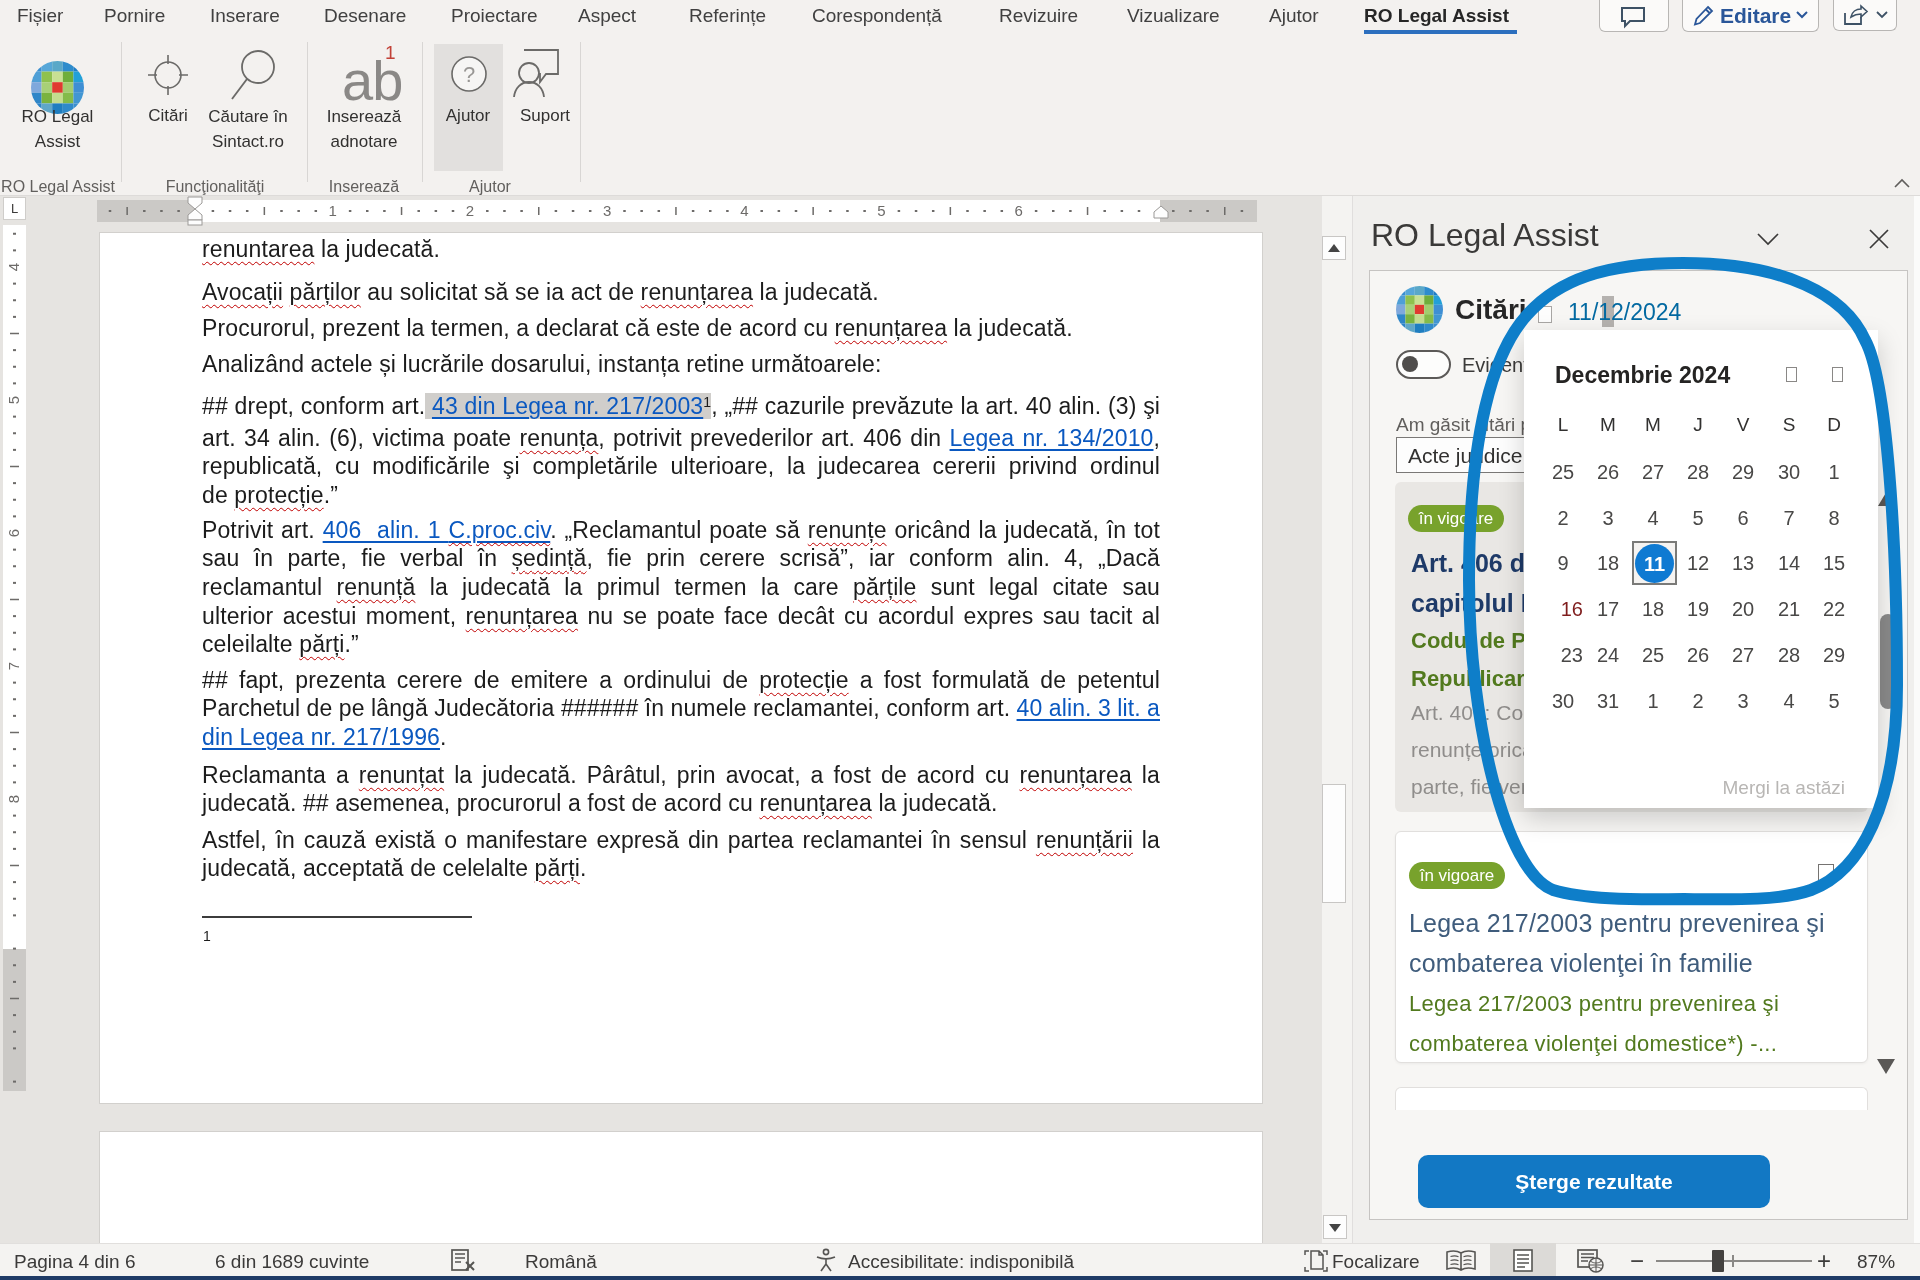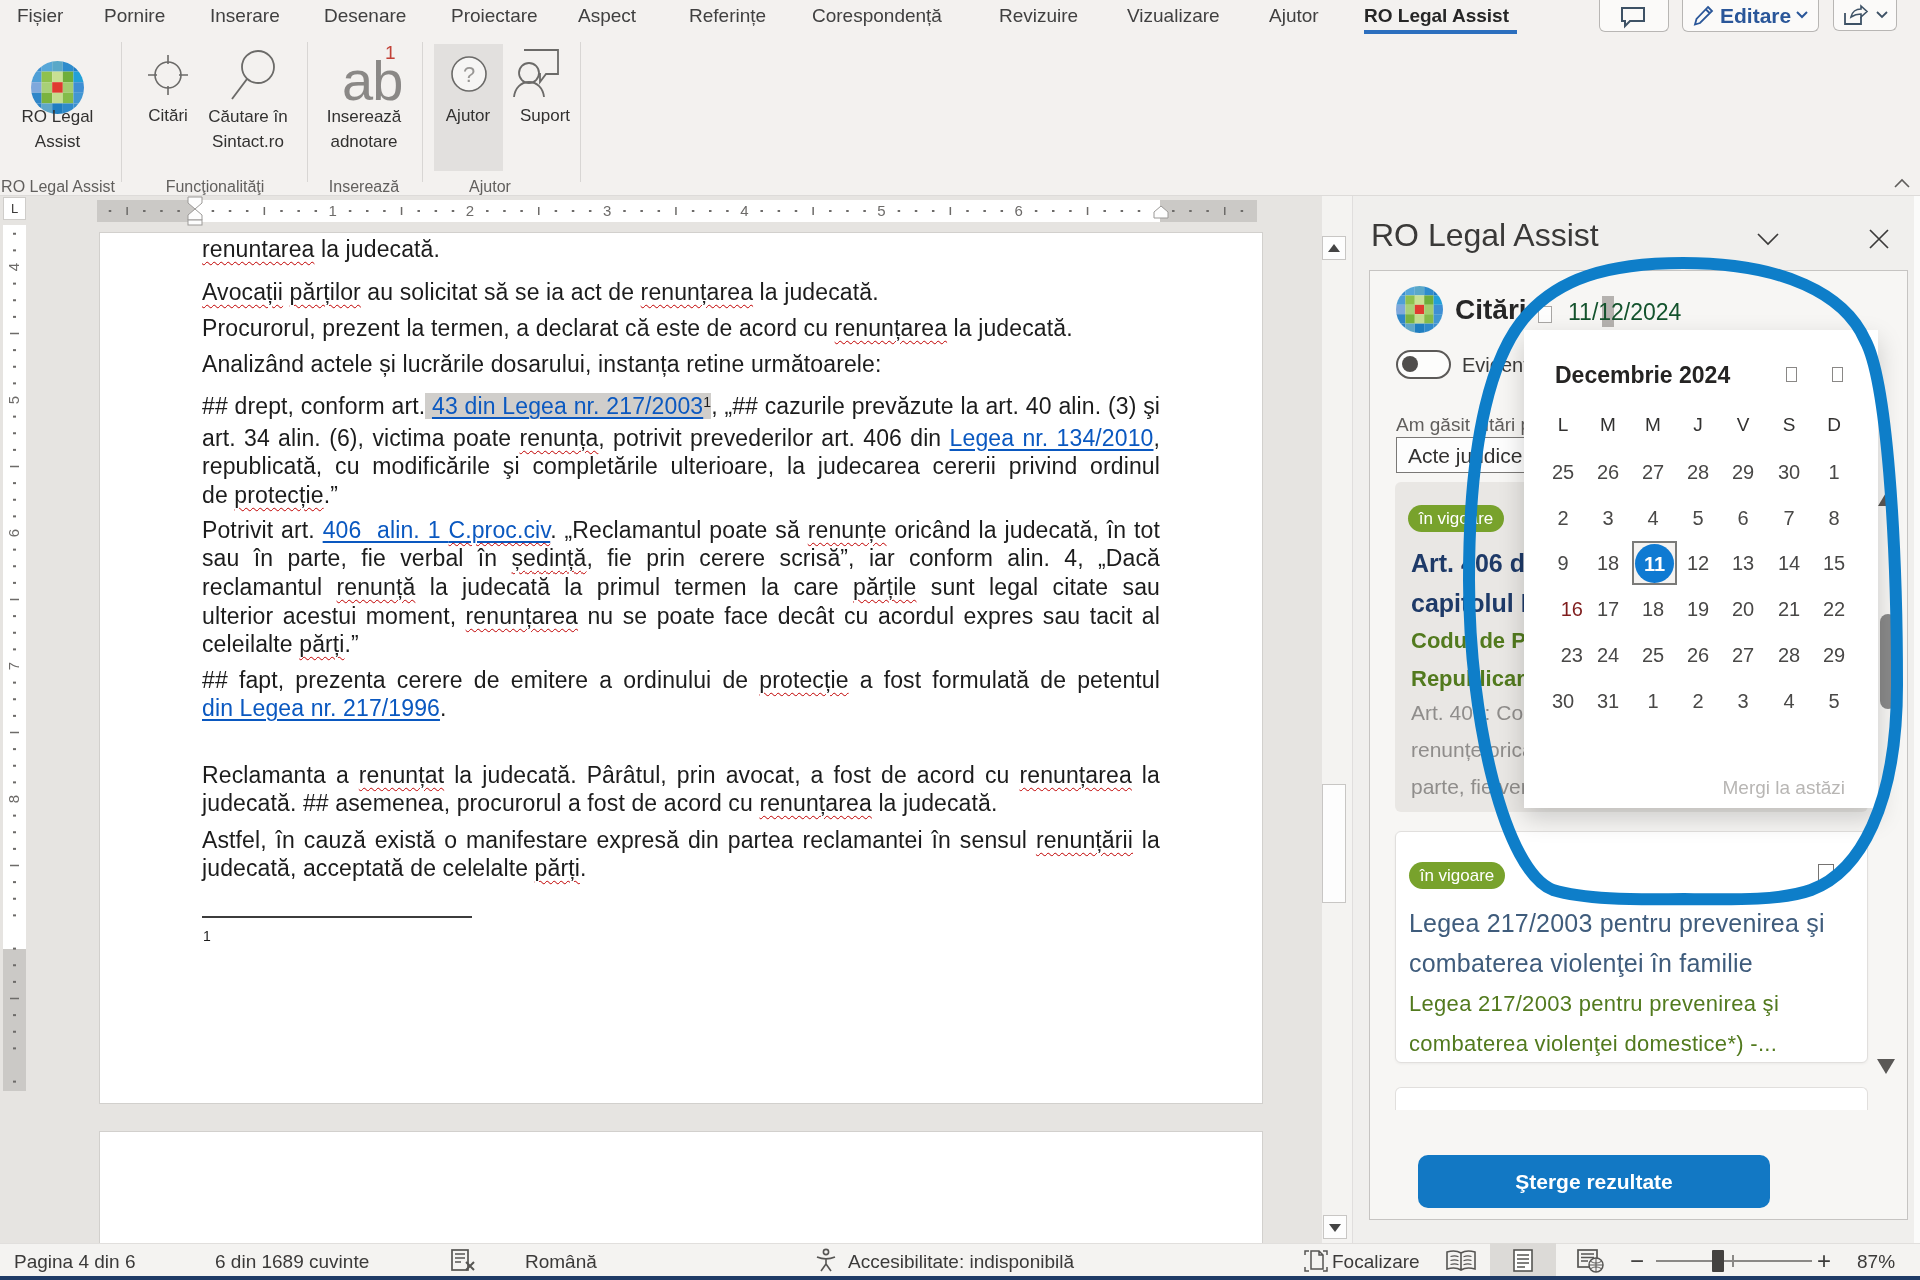--- a/index.html
+++ b/index.html
@@ -299,20 +299,21 @@
     </div>
     <div class="abs" style="top:515.5px;left:0;width:958px;">
       <div class="docline jl">Potrivit art. <span class="lk">406&nbsp; alin. 1 <span class="sq">C.proc.civ</span></span>. „Reclamantul poate să <span class="sq">renunțe</span> oricând la judecată, în tot</div>
       <div class="docline jl">sau în parte, fie verbal în <span class="sq">ședință</span>, fie prin cerere scrisă”, iar conform alin. 4, „Dacă</div>
       <div class="docline jl">reclamantul <span class="sq">renunță</span> la judecată la primul termen la care <span class="sq">părțile</span> sunt legal citate sau</div>
       <div class="docline jl">ulterior acestui moment, <span class="sq">renunțarea</span> nu se poate face decât cu acordul expres sau tacit al</div>
       <div class="docline ll">celeilalte <span class="sq">părți</span>.”</div>
     </div>
     <div class="abs" style="top:665.5px;left:0;width:958px;">
       <div class="docline jl">## fapt, prezenta cerere de emitere a ordinului de <span class="sq">protecție</span> a fost formulată de petentul</div>
+      <div class="docline jl"><span style="word-spacing:-0.5px;">Parchetul de pe lângă Judecătoria ###### în numele reclamantei, conform art. <span class="lk">40 alin. 3 lit. a</span></span></div>
       <div class="docline ll"><span class="lk">din Legea nr. 217/1996</span>.</div>
     </div>
     <div class="abs" style="top:760.5px;left:0;width:958px;">
       <div class="docline jl">Reclamanta a <span class="sq">renunțat</span> la judecată. Pârâtul, prin avocat, a fost de acord cu <span class="sq">renunțarea</span> la</div>
       <div class="docline ll">judecată. ## asemenea, procurorul a fost de acord cu <span class="sq">renunțarea</span> la judecată.</div>
     </div>
     <div class="abs" style="top:825.5px;left:0;width:958px;">
       <div class="docline jl">Astfel, în cauză există o manifestare expresă din partea reclamantei în sensul <span class="sq">renunțării</span> la</div>
       <div class="docline ll">judecată, acceptată de celelalte <span class="sq">părți</span>.</div>
     </div>
@@ -374,21 +375,21 @@
     <rect x="0" y="40" width="10" height="10" fill="#2b84c8"></rect>
       <rect x="10" y="40" width="10" height="10" fill="#5fa7c8"></rect>
       <rect x="20" y="40" width="10" height="10" fill="#1f7ec0"></rect>
       <rect x="30" y="40" width="10" height="10" fill="#2f8aca"></rect>
       <rect x="40" y="40" width="10" height="10" fill="#3a90ce"></rect>
   </g>
 </svg>
 <div class="abs" style="left:1455px;top:294px;font-size:28px;font-weight:bold;color:#262626;">Citări</div>
 <div class="abs" style="left:1538px;top:306px;width:14px;height:17px;border:1px solid #a8a6a4;background:#fdfdfd;"></div>
 <div class="abs" style="left:1602px;top:296px;width:12px;height:31px;background:#b5b2af;"></div>
-<div class="abs" style="left:1568px;top:299px;font-size:23px;color:#14532d;">11/12/2024</div>
+<div class="abs" style="left:1568px;top:299px;font-size:23px;color:#0369a1;">11/12/2024</div>
 
 <div class="abs" style="left:1396px;top:350px;width:55px;height:29px;border:2px solid #5c5a58;border-radius:15px;background:#fdfdfc;"></div>
 <div class="abs" style="left:1402px;top:356px;width:16px;height:16px;border-radius:50%;background:#4f4d4b;"></div>
 <div class="abs" style="left:1462px;top:354px;font-size:20px;color:#3b3a39;">Evidențiere citări</div>
 
 <div class="abs" style="left:1396px;top:414px;font-size:19px;color:#605e5c;">Am găsit citări pentru documentul</div>
 <div class="abs" style="left:1396px;top:437px;width:200px;height:36px;background:#fdfdfd;border:1px solid #7a7876;"></div>
 <div class="abs" style="left:1408px;top:444px;font-size:21px;color:#323130;">Acte juridice</div>
 
 <div class="abs" style="left:1395px;top:482px;width:473px;height:330px;background:#e9e7e4;border-radius:6px;"></div>

